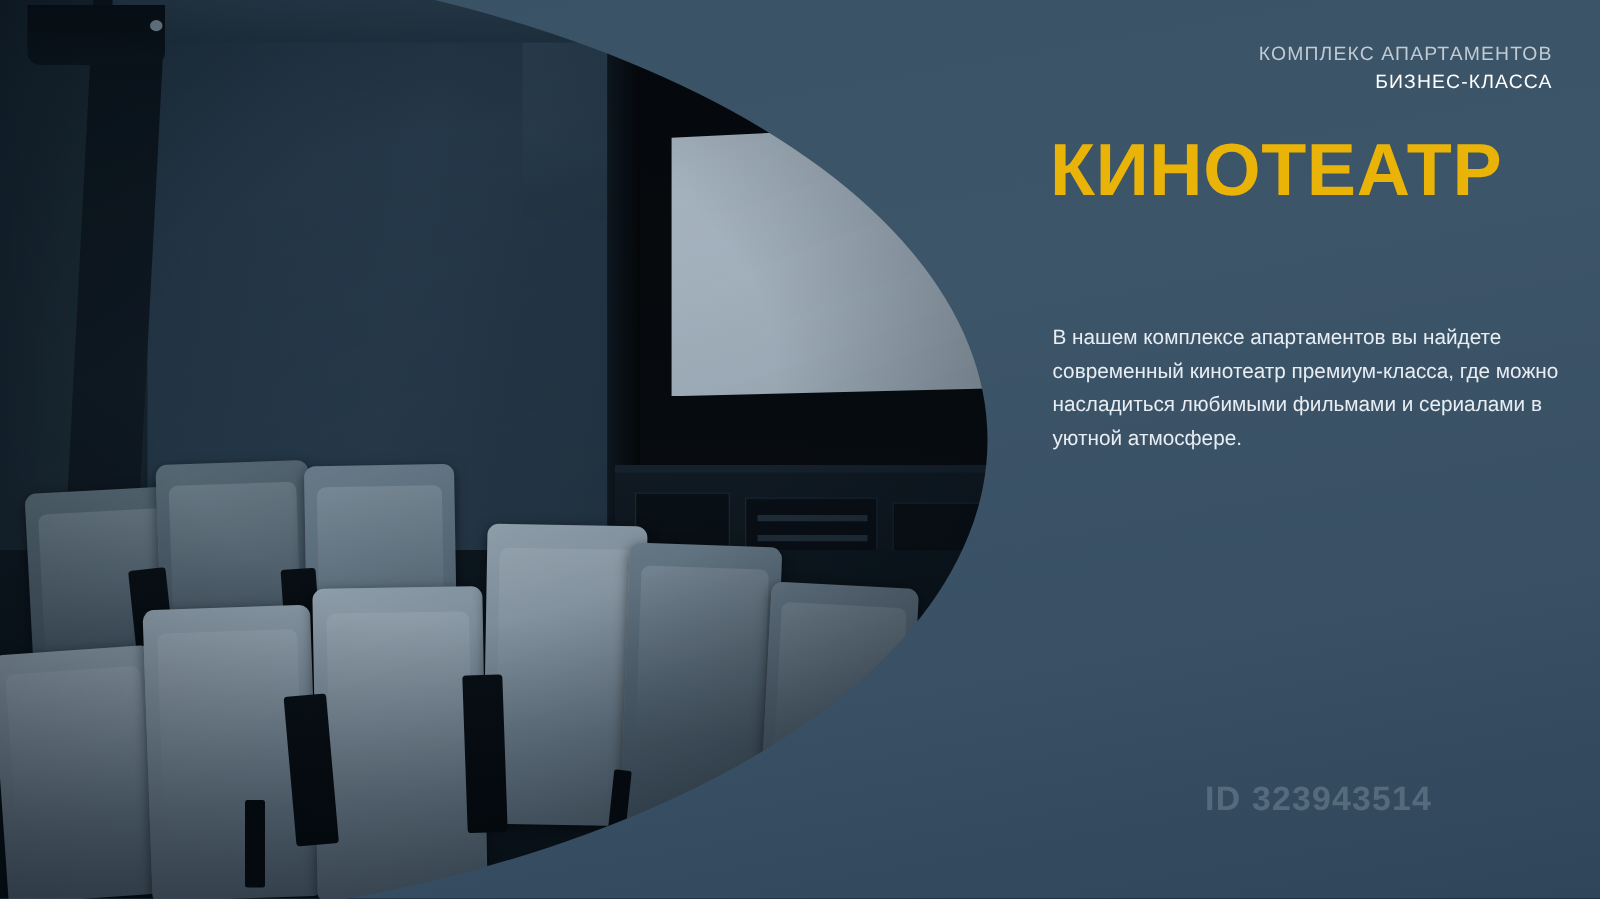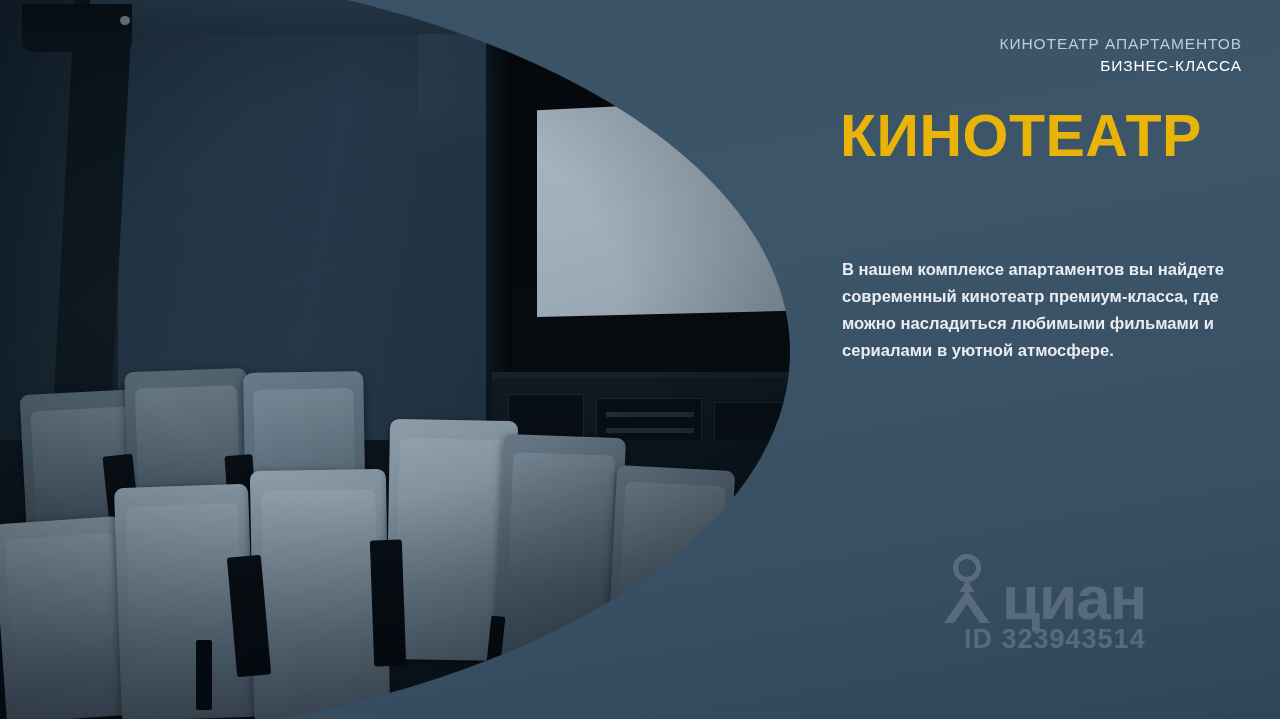--- a/index.html
+++ b/index.html
@@ -155,21 +155,21 @@
   }
 
   .title {
     position:absolute; left:840px; top:107px;
     font-size:59px; font-weight:700; color:#eab308;
     letter-spacing:.5px; line-height:1; white-space:nowrap;
   }
 
   .body-copy {
     position:absolute; left:842px; top:256px; width:408px;
-    font-size:16.6px; line-height:1.63; color:#e7edf2; font-weight:700;
+    font-size:16.6px; line-height:1.63; color:#e7edf2; font-weight:400;
   }
 
   
   .watermark {
     position:absolute; left:938px; top:552px; width:320px; height:112px;
     opacity:.20;
   }
   .wm-logo-row {
     position:absolute; left:0; top:0; display:flex; align-items:flex-end;
   }
@@ -236,35 +236,25 @@
       <div class="armrest" style="left:372px; top:540px; width:32px; height:126px; transform:rotate(-2deg);"></div>
       <div class="seat-leg" style="left:196px; top:640px; width:16px; height:70px;"></div>
       <div class="seat-leg" style="left:488px; top:616px; width:14px; height:66px; transform:rotate(6deg);"></div>
 
       <div class="photo-tint"></div>
       <div class="photo-vignette"></div>
     </div>
   </div>
 
   <div class="eyebrow">
-    <span class="eyebrow-l1">КИНОТЕАТР АПАРТАМЕНТОВ</span>
+    <span class="eyebrow-l1">КОМПЛЕКС АПАРТАМЕНТОВ</span>
     <span class="eyebrow-l2">БИЗНЕС-КЛАССА</span>
   </div>
 
   <div class="title">КИНОТЕАТР</div>
 
   <div class="body-copy">В нашем комплексе апартаментов вы найдете современный кинотеатр премиум-класса, где можно насладиться любимыми фильмами и сериалами в уютной атмосфере.</div>
 
   <div class="watermark">
-    <div class="wm-logo-row">
-      <div class="wm-pin">
-        <svg viewBox="0 0 58 72" width="58" height="72" aria-hidden="true">
-          <circle cx="29" cy="16" r="11.5" fill="none" stroke="#dfe8ef" stroke-width="5"></circle>
-          <path d="M29 27 L21.5 40 L36.5 40 Z" fill="#dfe8ef"></path>
-          <path d="M29 38 L52 71 L42 71 L29 52 L16 71 L6 71 Z" fill="#dfe8ef"></path>
-        </svg>
-      </div>
-      <div class="wm-brand">циан</div>
-    </div>
     <div class="wm-id">ID 323943514</div>
   </div>
 
 </div>
 
 </body></html>

